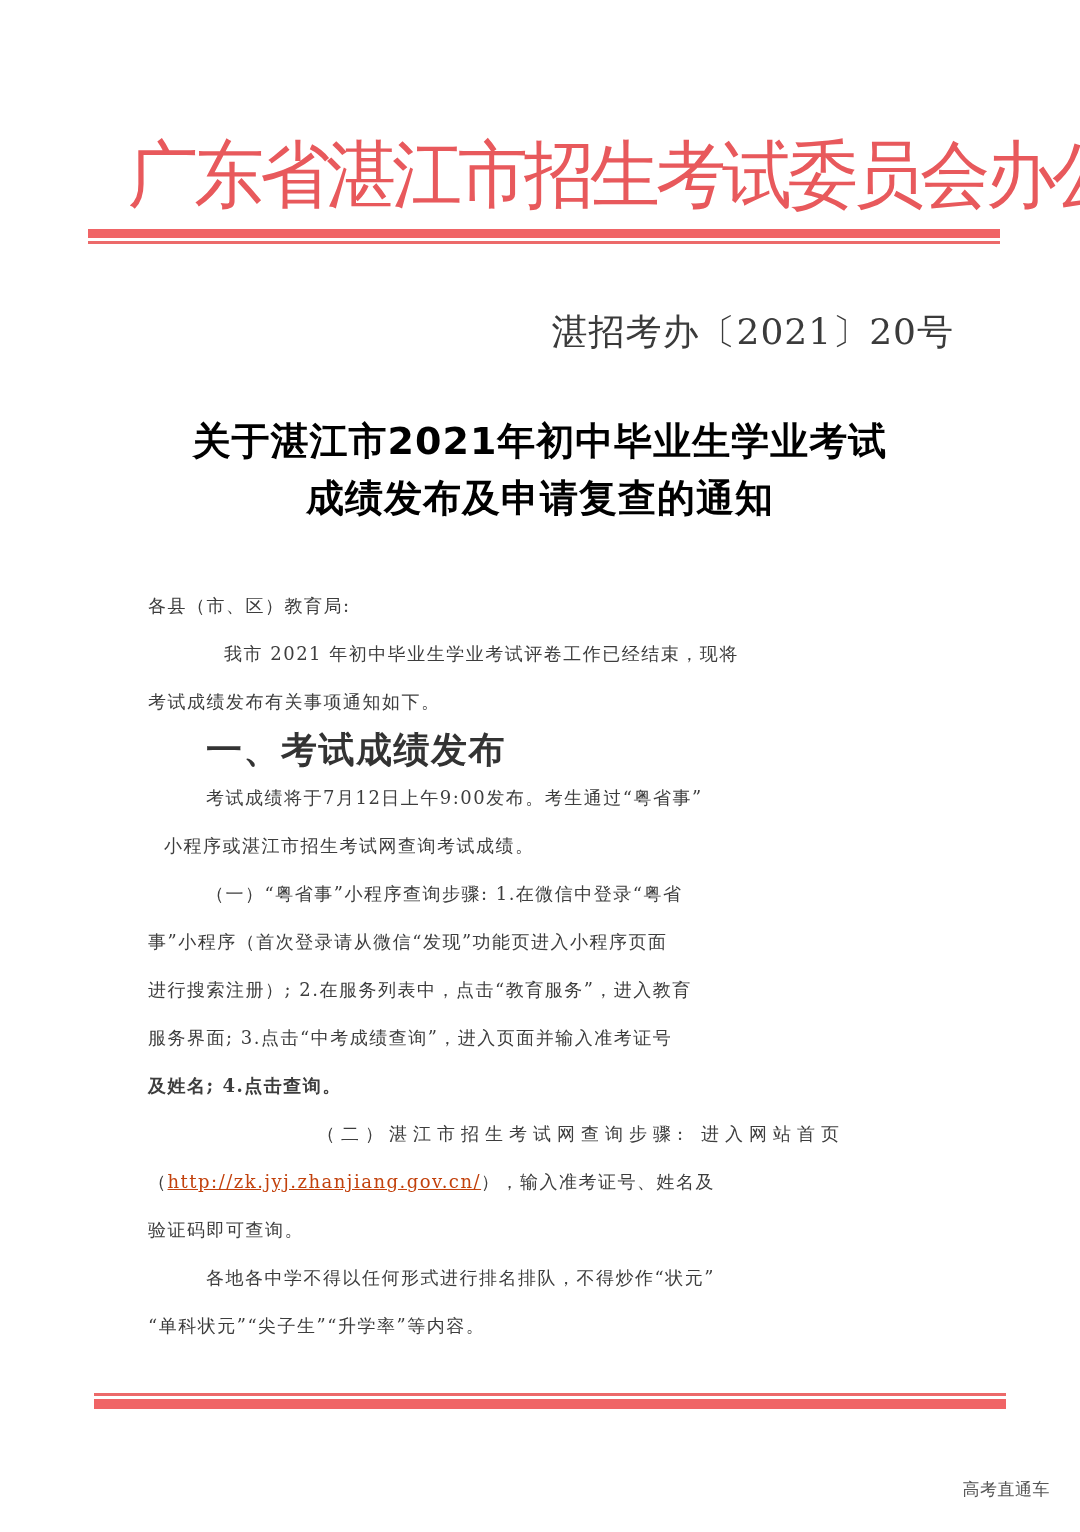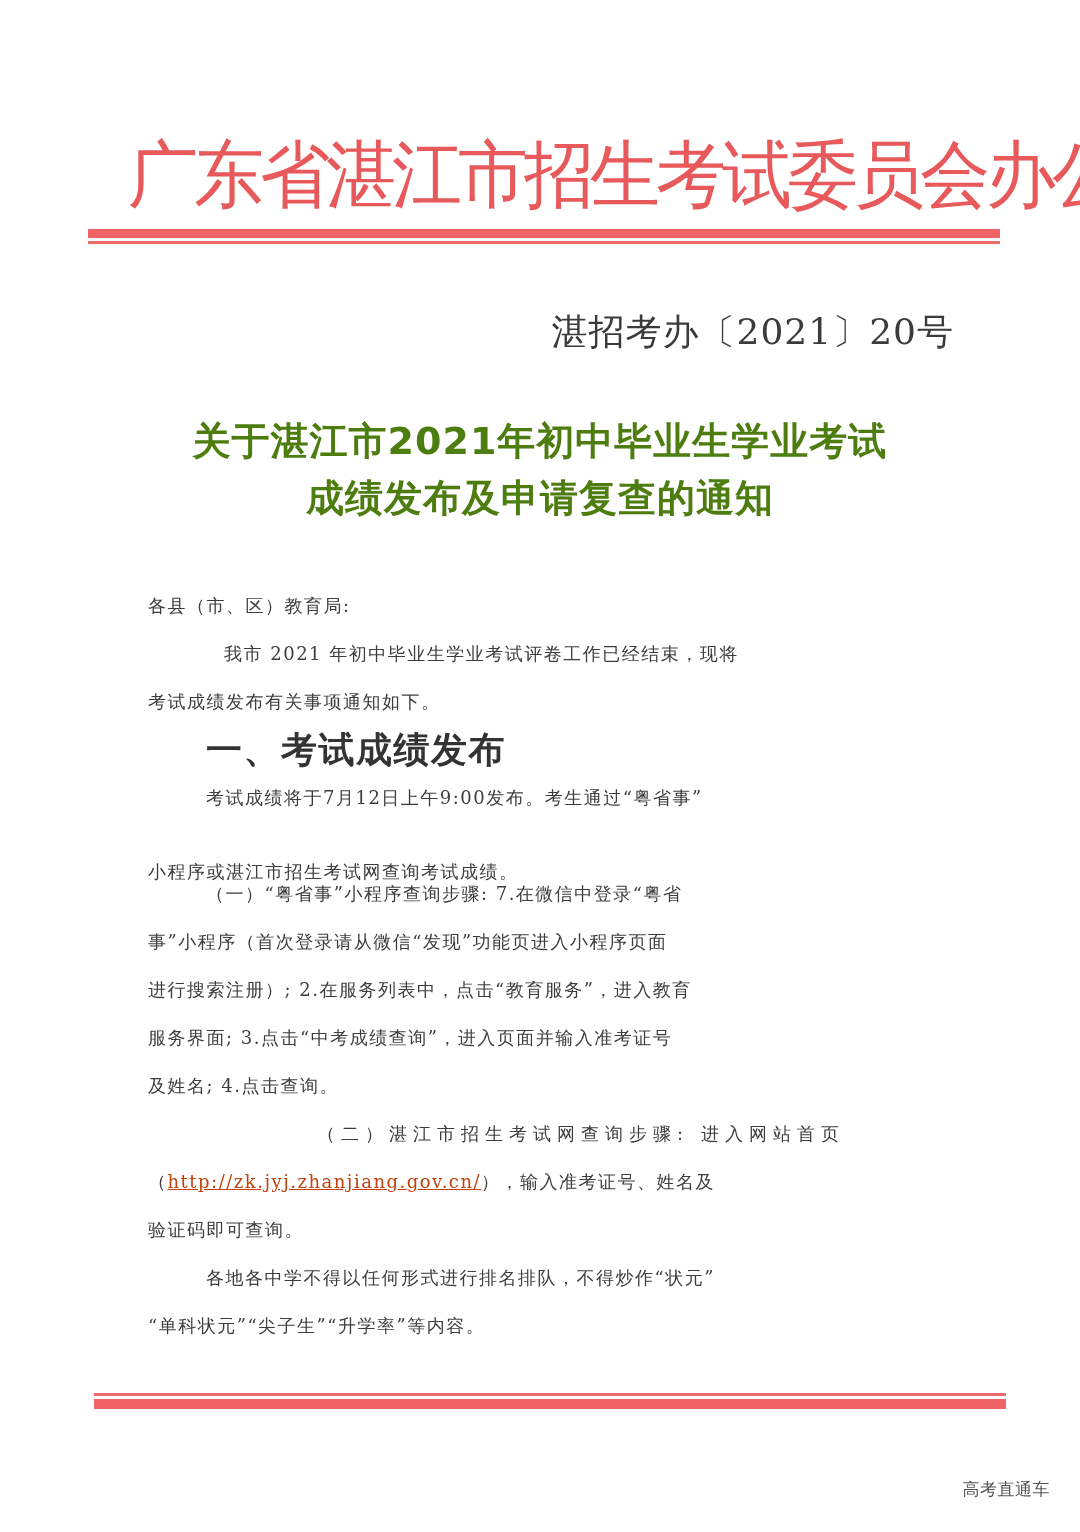--- a/index.html
+++ b/index.html
@@ -13,21 +13,21 @@
     color:#e8595c; letter-spacing:-4px; white-space:nowrap; font-weight:normal;
     transform: scaleY(1.05);
   }
   .rule-thick { position:absolute; background:#f06466; }
   .rule-thin { position:absolute; background:#ec6a6a; }
   .docno {
     position:absolute; right:126px; top:312px; font-size:36px; line-height:40px; color:#3b3b3b; letter-spacing:1px;
   }
   .title {
     position:absolute; left:120px; width:840px; text-align:center; font-size:38px; line-height:56px;
-    color:#4d7c0f; font-weight:bold; letter-spacing:1px;
+    color:#000000; font-weight:bold; letter-spacing:1px;
     font-family: "DejaVu Sans", sans-serif;
   }
   .line {
     position:absolute; left:148px; width:808px; font-size:18px; line-height:48px; color:#3d3d3d;
     white-space:nowrap; letter-spacing:1.5px;
   }
   .indent { left:206px; width:750px; }
   .heading { font-family:"DejaVu Sans", sans-serif; font-weight:bold; color:#333; font-size:36px; }
   .url { text-decoration:underline; color:#c2410c; }
   .watermark {
@@ -51,27 +51,27 @@
   <div class="title" style="top:470px;">成绩发布及申请复查的通知</div>
 
   <div class="line" style="top:582px;">各县（市、区）教育局:</div>
 
   <div class="line indent" style="top:630px;margin-left:18px;">我市 2021 年初中毕业生学业考试评卷工作已经结束，现将</div>
   <div class="line" style="top:678px;">考试成绩发布有关事项通知如下。</div>
 
   <div class="line indent heading" style="top:726px;">一、考试成绩发布</div>
 
   <div class="line indent" style="top:774px;">考试成绩将于7月12日上午9:00发布。考生通过“粤省事”</div>
-  <div class="line" style="top:848px;">小程序或湛江市招生考试网查询考试成绩。</div>
+  <div class="line" style="top:822px;margin-left:16px;">小程序或湛江市招生考试网查询考试成绩。</div>
 
-  <div class="line indent" style="top:870px;">（一）“粤省事”小程序查询步骤: 7.在微信中登录“粤省</div>
+  <div class="line indent" style="top:870px;">（一）“粤省事”小程序查询步骤: 1.在微信中登录“粤省</div>
   <div class="line" style="top:918px;">事”小程序（首次登录请从微信“发现”功能页进入小程序页面</div>
   <div class="line" style="top:966px;">进行搜索注册）; 2.在服务列表中，点击“教育服务”，进入教育</div>
   <div class="line" style="top:1014px;">服务界面; 3.点击“中考成绩查询”，进入页面并输入准考证号</div>
-  <div class="line" style="top:1062px;">及姓名; 4.点击查询。</div>
+  <div class="line" style="top:1062px;font-weight:bold;">及姓名; 4.点击查询。</div>
 
   <div class="line indent" style="top:1110px; letter-spacing:6px;text-align:center;">（二）湛江市招生考试网查询步骤: 进入网站首页</div>
   <div class="line" style="top:1158px;">
     <span>（</span><span class="url">http://zk.jyj.zhanjiang.gov.cn/</span><span>），输入准考证号、姓名及</span>
   </div>
   <div class="line" style="top:1206px;">验证码即可查询。</div>
 
   <div class="line indent" style="top:1254px;">各地各中学不得以任何形式进行排名排队，不得炒作“状元”</div>
   <div class="line" style="top:1302px;">“单科状元”“尖子生”“升学率”等内容。</div>
 

